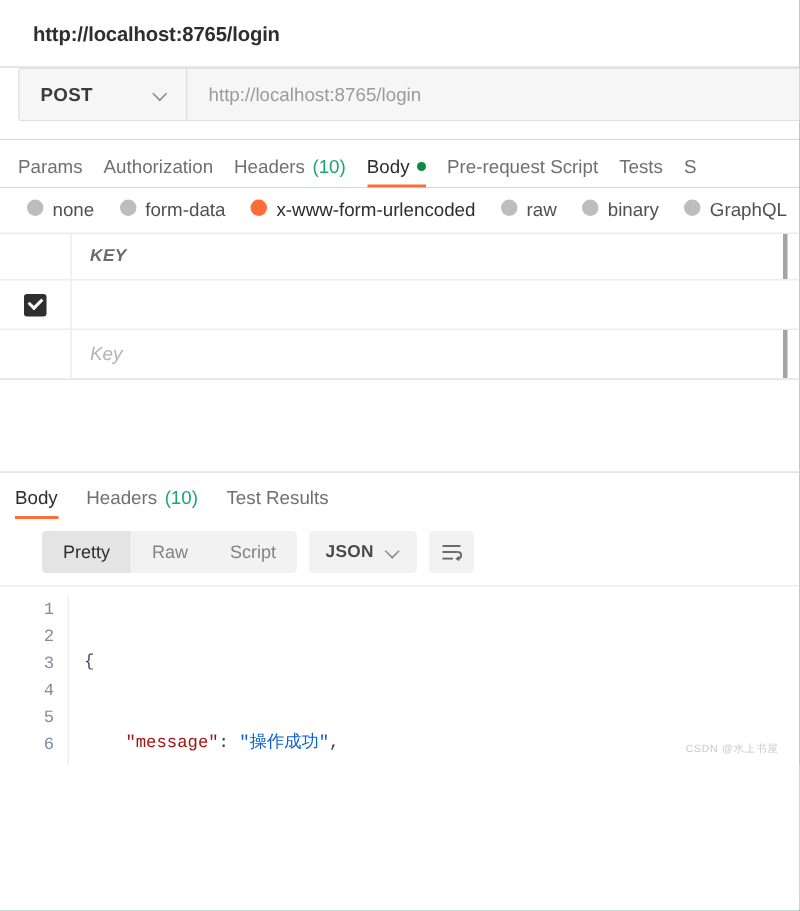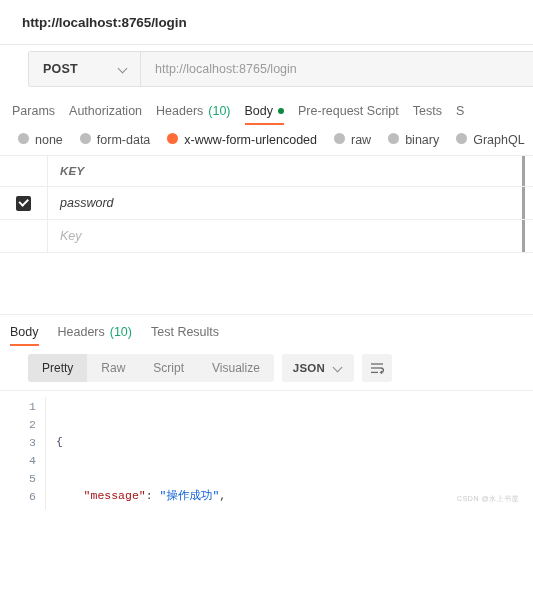--- a/index.html
+++ b/index.html
@@ -26,22 +26,22 @@
   }
   .titlebar .req-name {
     font-size: 13.5px; font-weight: bold; color: #2e2e2e;
     letter-spacing: -0.1px;
   }
 
   
   .urlbar-wrap {
     flex: 0 0 48px;
     background: #ffffff;
-    display: flex; align-items: center;
-    padding: 0 0 0 28px;
+    display: flex; align-items: flex-start;
+    padding: 0 0 0 12px;
   }
   .urlbar {
     display: flex; align-items: stretch;
     width: 533px; height: 36px;
     border: 1px solid #e1e1e1; border-right: none;
     border-radius: 3px 0 0 3px;
     background: #f6f6f6;
     overflow: hidden;
   }
   .method {
@@ -322,21 +322,20 @@
   <div class="kv-table">
     <div class="kv-row head">
       <div class="kv-check"></div>
       <div class="kv-key">KEY</div>
       <div class="kv-val"></div>
     </div>
     <div class="kv-row">
       <div class="kv-check">
         <span class="cbox"></span>
       </div>
-      <div class="kv-key">password</div>
       <div class="kv-val"></div>
     </div>
     <div class="kv-row">
       <div class="kv-check"></div>
       <div class="kv-key ph">Key</div>
       <div class="kv-val"></div>
     </div>
   </div>
 
   <div class="spacer"></div>
@@ -352,21 +351,20 @@
     <div class="rtab">
       <span>Test Results</span>
     </div>
   </div>
 
   <div class="resp-toolbar">
     <div class="seg">
       <div class="seg-item active">Pretty</div>
       <div class="seg-item">Raw</div>
       <div class="seg-item">Script</div>
-      <div class="seg-item">Visualize</div>
     </div>
     <div class="fmt-select">
       <span class="f-label">JSON</span>
       <span class="chev"></span>
     </div>
     <div class="wrap-btn">
       <svg width="14" height="12" viewBox="0 0 14 12">
         <line x1="1" y1="2" x2="13" y2="2" stroke="#6b6b6b" stroke-width="1.3"></line>
         <line x1="1" y1="6" x2="11" y2="6" stroke="#6b6b6b" stroke-width="1.3"></line>
         <path d="M11 6 q2.4 0 2.4 2.2 T11 10.4" fill="none" stroke="#6b6b6b" stroke-width="1.3"></path>

